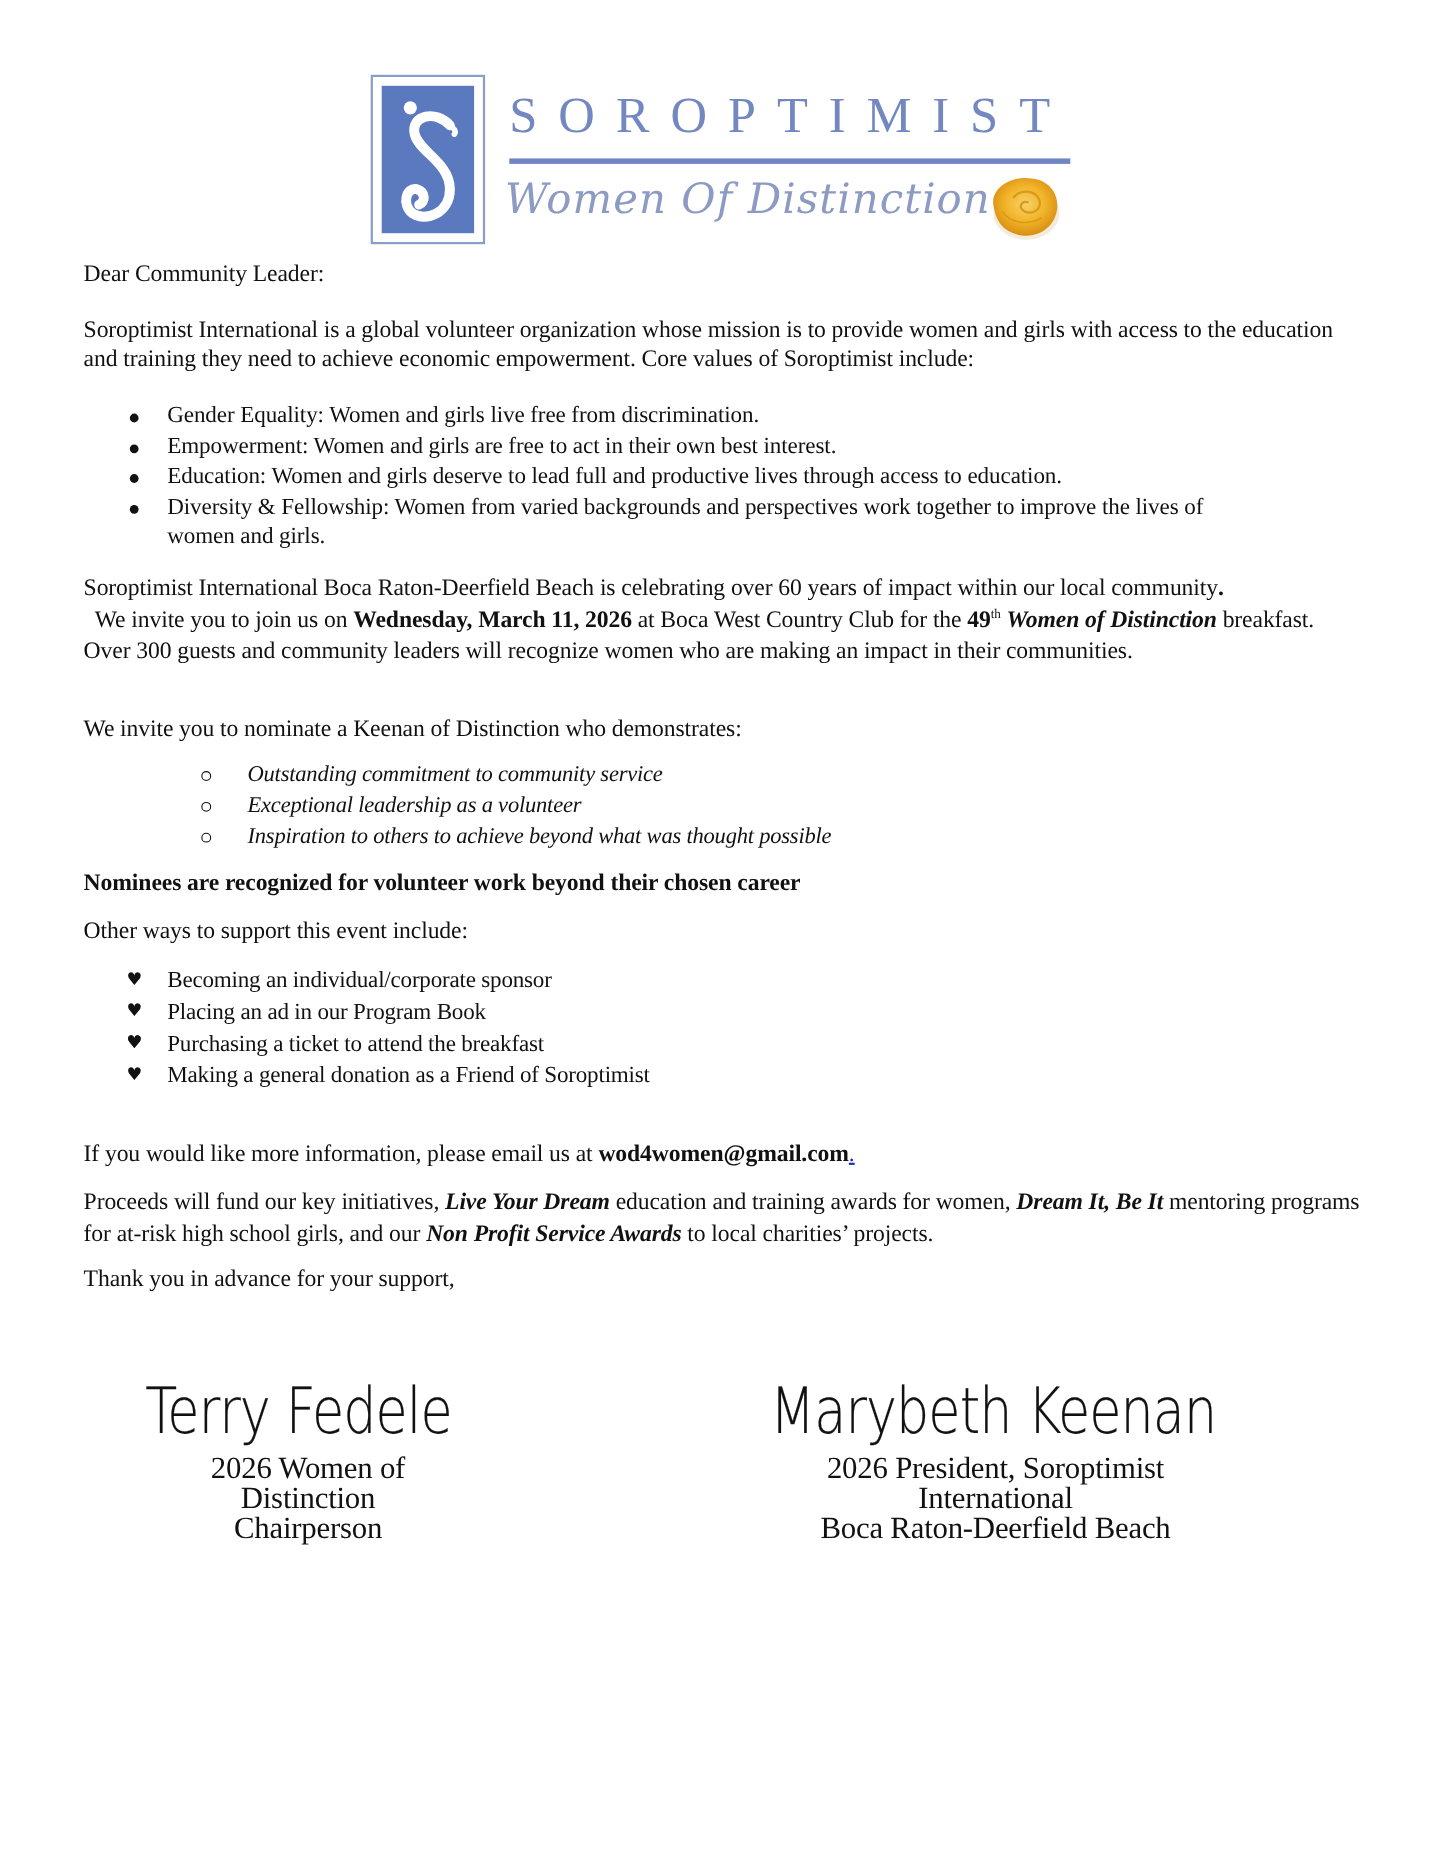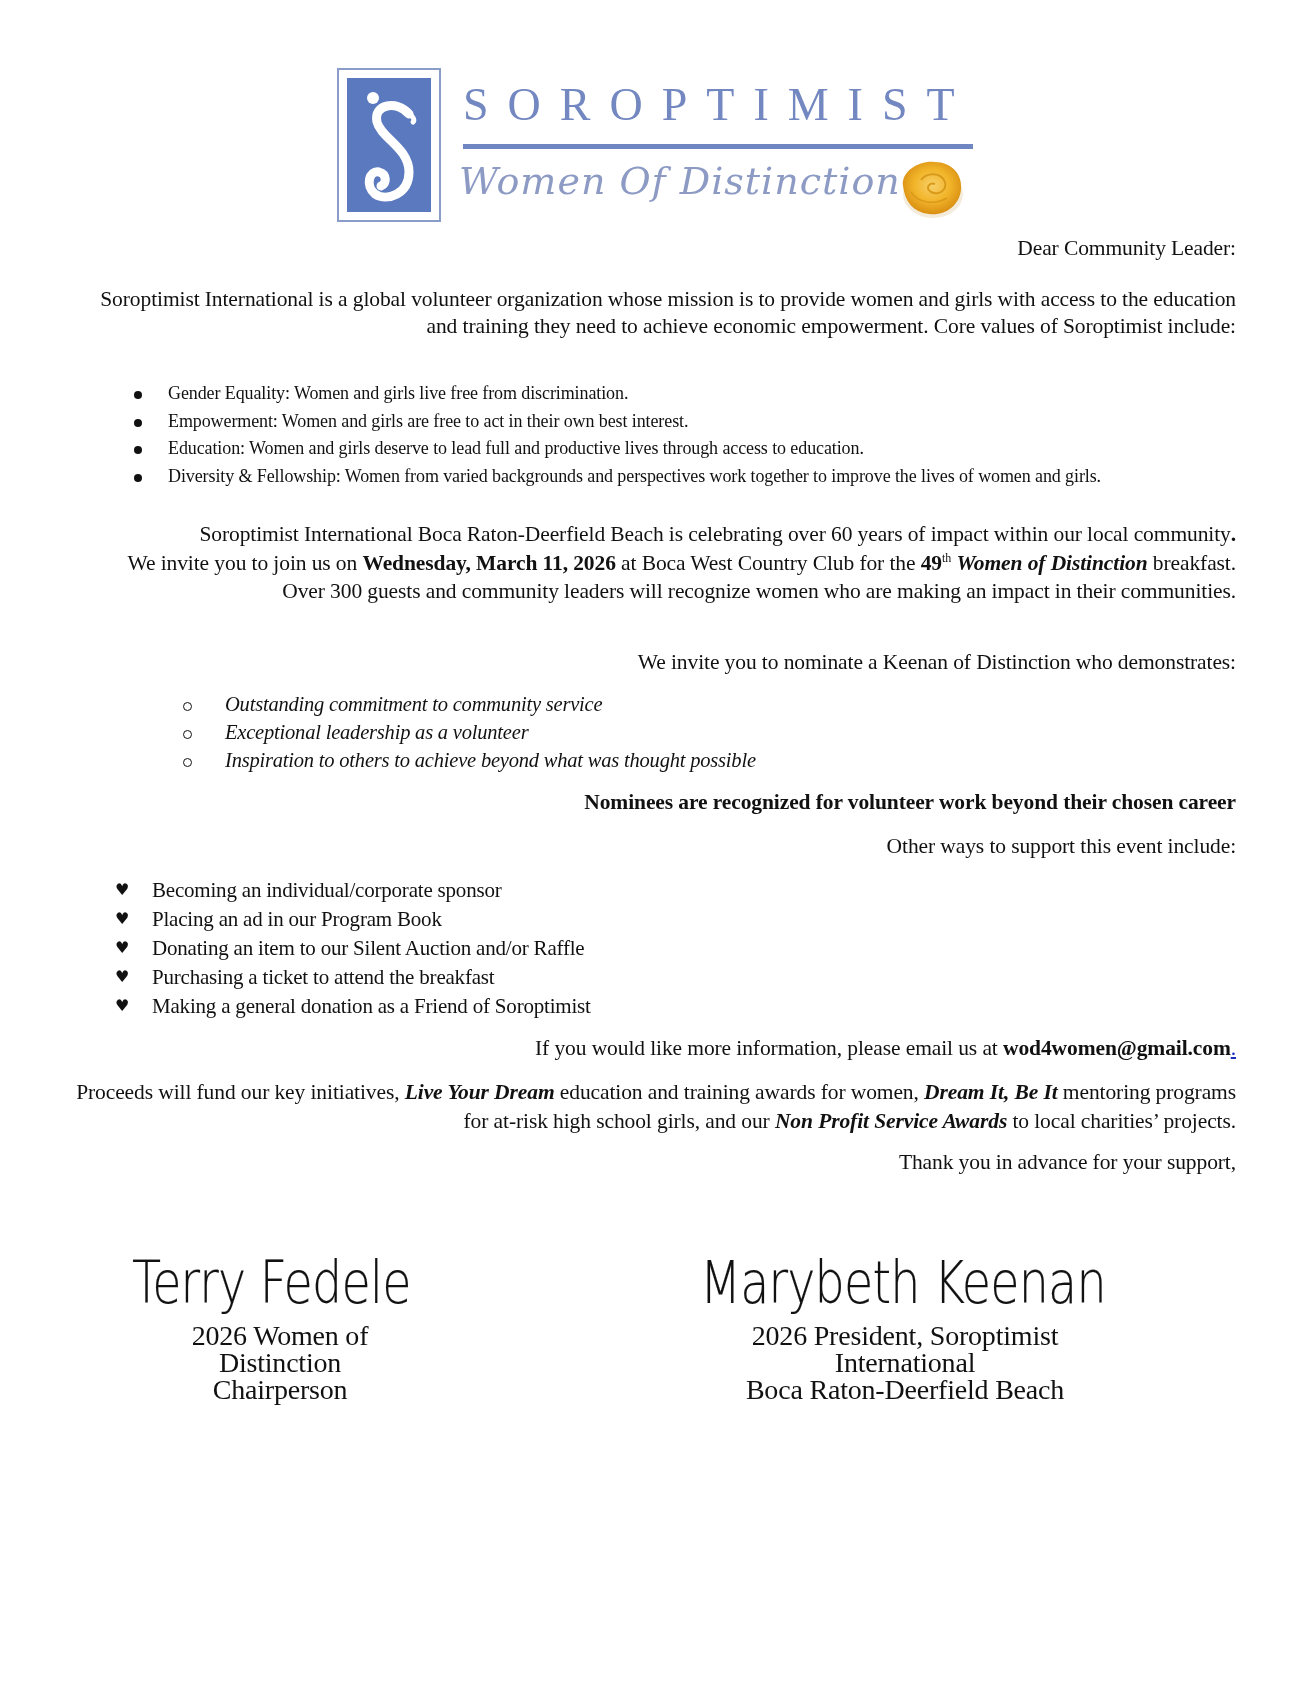--- a/index.html
+++ b/index.html
@@ -40,27 +40,27 @@
     .logo-rose {
       position: absolute; left: 556px; top: 88px; width: 74px; height: 66px;
     }
 
     
     .text {
       position: absolute; left: 76px; width: 1160px;
       font-size: 20px; line-height: 28px; letter-spacing: -0.35px;
       font-family: "Liberation Serif", "DejaVu Serif", serif;
     }
-    .t-cambria { font-family: "Liberation Serif", "DejaVu Serif", serif; font-size: 21.5px; letter-spacing: -0.1px; text-align: right; }
+    .t-cambria { font-family: "Liberation Serif", "DejaVu Serif", serif; font-size: 21.5px; letter-spacing: -0.1px; }
     b { font-weight: bold; }
     .bi { font-weight: bold; font-style: italic; }
     sup { font-size: 12px; line-height: 0; vertical-align: super; font-weight: normal; }
 
-    .list { position: absolute; left: 76px; width: 1160px; margin: 16px; padding: 0; list-style: none;
-            font-family: "Liberation Serif", "DejaVu Serif", serif; font-size: 18px; line-height: 27.5px; letter-spacing: -0.1px; }
+    .list { position: absolute; left: 76px; width: 1160px; margin: 0; padding: 0; list-style: none;
+            font-family: "Liberation Serif", "DejaVu Serif", serif; font-size: 21px; line-height: 27.5px; letter-spacing: -0.1px; }
     .list li { position: relative; padding-left: 76px; }
     .list .marker { position: absolute; left: 36px; top: 0; width: 20px; text-align: center; }
     .dot { display: inline-block; width: 8px; height: 8px; border-radius: 50%; background: #111; margin-top: 10px; }
     .circle { display: inline-block; width: 9px; height: 9px; border-radius: 50%; border: 1.2px solid #111; box-sizing: border-box; margin-top: 11px; }
     .heart { font-size: 16px; line-height: 28px; font-family: "DejaVu Sans", sans-serif; }
 
     .nominate-list { position: absolute; left: 76px; width: 1160px; margin: 0; padding: 0; list-style: none;
       font-family: Liberation Serif, serif; font-style: italic; font-size: 20.5px; line-height: 28px; letter-spacing: -0.2px; }
     .nominate-list li { position: relative; padding-left: 149px; }
     .nominate-list .marker { position: absolute; left: 104px; top: 0; width: 14px; text-align: center; }
@@ -144,21 +144,21 @@
     <li><span class="marker"><span class="circle"></span></span><span>Inspiration to others to achieve beyond what was thought possible</span></li>
   </ul>
 
   <div class="text t-cambria" style="top:788px; font-weight:bold;">Nominees are recognized for volunteer work beyond their chosen career</div>
 
   <div class="text t-cambria" style="top:832px;">Other ways to support this event include:</div>
 
   <ul class="support-list" style="top:876px;">
     <li><span class="marker heart">♥</span><span>Becoming an individual/corporate sponsor</span></li>
     <li><span class="marker heart">♥</span><span>Placing an ad in our Program Book</span></li>
-    <li><span class="marker heart">♥</span><span>Donating an item to our Silent Auction and/or Raffle</span></li>
+    <li><span class="marker heart">♥</span></li>
     <li><span class="marker heart">♥</span><span>Purchasing a ticket to attend the breakfast</span></li>
     <li><span class="marker heart">♥</span><span>Making a general donation as a Friend of Soroptimist</span></li>
   </ul>
 
   <div class="text t-cambria" style="top:1034px;">
     <span>If you would like more information, please email us at </span><a class="email-link">wod4women@gmail.com</a><span class="email-dot">.</span>
   </div>
 
   <div class="text t-cambria" style="top:1078px; line-height:28.5px;">
     <span>Proceeds will fund our key initiatives, </span><span class="bi">Live Your Dream</span><span> education and training awards for women, </span><span class="bi">Dream It, Be It</span><span> mentoring programs for at-risk high school girls, and our </span><span class="bi">Non Profit Service Awards</span><span> to local charities’ projects.</span>

